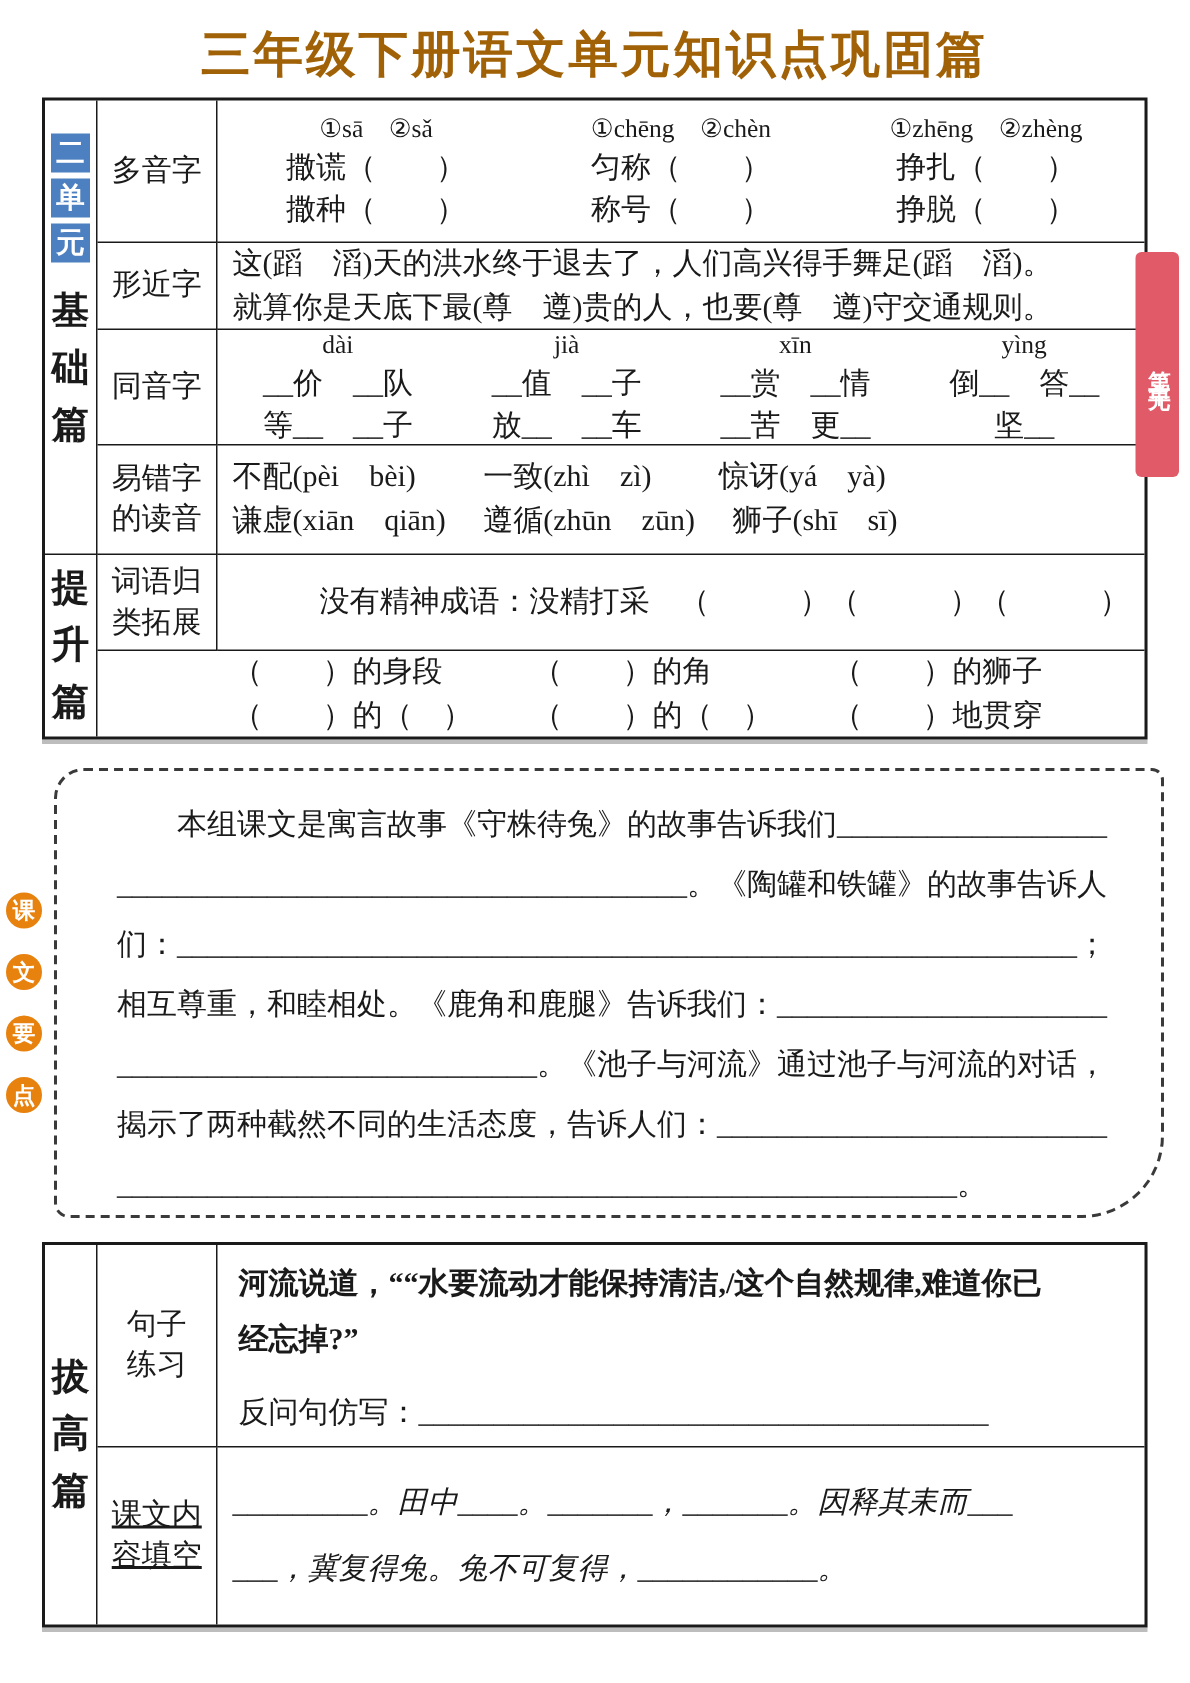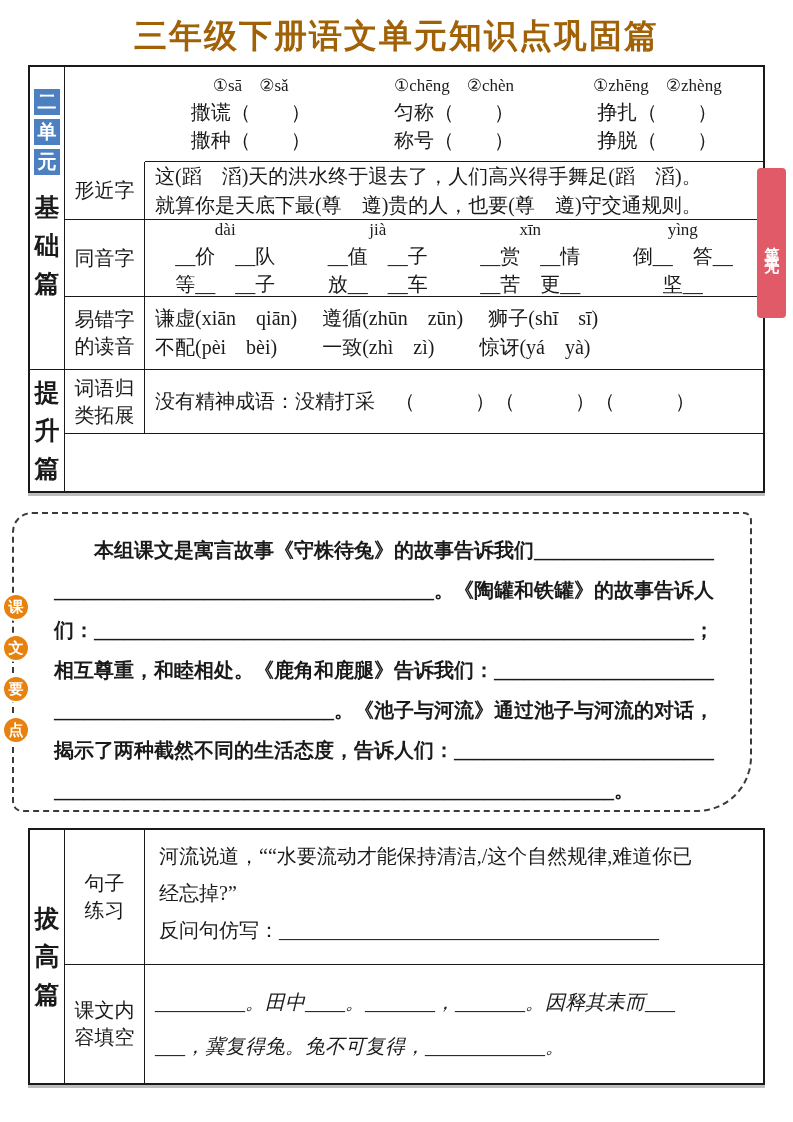--- a/index.html
+++ b/index.html
@@ -54,36 +54,36 @@
   
   .unit-tab {
     position:absolute; left:757px; top:168px; width:29px; height:150px;
     background:#e05a68; color:#fff; border-radius:4px;
     display:flex; align-items:center; justify-content:center;
     writing-mode:vertical-rl; font-size:15px; font-weight:bold; letter-spacing:4px;
     font-family:"Liberation Sans",sans-serif;
   }
   
   .essay {
-    position:absolute; left:12px; top:512px; width:740px; height:300px;
+    position:absolute; left:36px; top:512px; width:740px; height:300px;
     border:2px dashed #3a3a3a; border-radius:20px 8px 55px 10px;
-    padding:16px 26px 0 40px; font-size:20px;font-weight:bold;
+    padding:16px 26px 0 40px; font-size:20px;
   }
   .essay .eline { line-height:40px; white-space:pre-wrap; }
   .badge {
     position:absolute; left:2px; width:28px; height:28px; border-radius:50%;
     background:#e8820e; color:#fff; display:flex; align-items:center; justify-content:center;
     font-size:15px; font-weight:bold; font-family:"Liberation Sans",sans-serif;
     border:2px solid #fff;
   }
   .b0{top:593px;} .b1{top:634px;} .b2{top:675px;} .b3{top:716px;}
   
   .juzicell { padding:8px 14px; justify-content:flex-start; }
-  .juzicell .jline { line-height:37px; }
-  .juzicell .jline3 { line-height:37px; }
+  .juzicell .jline { line-height:37px;font-weight:bold; }
+  .juzicell .jline3 { margin-top:12px; line-height:37px; }
   .kewencell .kline { line-height:44px;font-style:italic; }
 </style>
 </head>
 <body>
 
 <div class="page-title">三年级下册语文单元知识点巩固篇</div>
 
 <div class="t1">
 
   <div class="cell sbcell sb-top br bb" style="grid-column:1;grid-row:1/5;">
@@ -96,20 +96,23 @@
       <div class="secchar">篇</div>
     </div>
   </div>
 
   <div class="cell sbcell sb-mid br" style="grid-column:1;grid-row:5/7;">
     <div class="secchar">提</div>
     <div class="secchar">升</div>
     <div class="secchar">篇</div>
   </div>
 
+  <div class="cell labelcell br bb" style="grid-column:2;grid-row:1;">
+    <span>多音字</span>
+  </div>
   <div class="cell contentcell groupsrow bb" style="grid-column:3;grid-row:1;">
     <div class="grp">
       <div class="pinyin pre">①sā　②sǎ</div>
       <div class="gline pre">撒谎（　　）</div>
       <div class="gline pre">撒种（　　）</div>
     </div>
     <div class="grp">
       <div class="pinyin pre">①chēng　②chèn</div>
       <div class="gline pre">匀称（　　）</div>
       <div class="gline pre">称号（　　）</div>
@@ -153,32 +156,36 @@
       <div class="gline pre">倒__　答__</div>
       <div class="gline pre">坚__</div>
     </div>
   </div>
 
   <div class="cell labelcell br bb" style="grid-column:2;grid-row:4;">
     <span>易错字</span>
     <span>的读音</span>
   </div>
   <div class="cell contentcell bb" style="grid-column:3;grid-row:4;">
+    <div class="tline pre">不配(pèi　bèi)　 　一致(zhì　zì)　 　惊讶(yá　yà)</div>
     <div class="tline pre">谦虚(xiān　qiān)　 遵循(zhūn　zūn)　 狮子(shī　sī)</div>
-    <div class="tline pre">不配(pèi　bèi)　 　一致(zhì　zì)　 　惊讶(yá　yà)</div>
   </div>
 
   <div class="cell labelcell br bb" style="grid-column:2;grid-row:5;">
     <span>词语归</span>
     <span>类拓展</span>
   </div>
-  <div class="cell contentcell bb" style="grid-column:3;grid-row:5;">
+  <div class="cell contentcell bb" style="grid-column:3;grid-row:5;text-align:right;">
     <div class="tline pre">没有精神成语：没精打采　（　　　）（　　　）（　　　）</div>
   </div>
 
+  <div class="cell contentcell" style="grid-column:3;grid-row:6;">
+    <div class="tline pre">（　　）的身段　　　（　　）的角　　　　（　　）的狮子</div>
+    <div class="tline pre">（　　）的（　）　　（　　）的（　）　　（　　）地贯穿</div>
+  </div>
 </div>
 
 <div class="unit-tab">
   <span>第二单元</span>
 </div>
 
 <div class="essay">
   <div class="eline">　　本组课文是寓言故事《守株待兔》的故事告诉我们__________________</div>
   <div class="eline">______________________________________。《陶罐和铁罐》的故事告诉人</div>
   <div class="eline">们：____________________________________________________________；</div>
@@ -203,21 +210,21 @@
   <div class="cell labelcell br bb" style="grid-column:2;grid-row:1;">
     <span>句子</span>
     <span>练习</span>
   </div>
   <div class="cell contentcell juzicell bb" style="grid-column:3;grid-row:1;">
     <div class="jline pre">河流说道，““水要流动才能保持清洁,/这个自然规律,难道你已</div>
     <div class="jline pre">经忘掉?”</div>
     <div class="jline3 pre">反问句仿写：______________________________________</div>
   </div>
 
-  <div class="cell labelcell br" style="grid-column:2;grid-row:2;">
+  <div class="cell labelcell br" style="grid-column:2;grid-row:2;text-decoration:underline;">
     <span>课文内</span>
     <span>容填空</span>
   </div>
   <div class="cell contentcell kewencell" style="grid-column:3;grid-row:2;">
     <div class="kline pre">_________。田中____。_______，_______。因释其耒而___</div>
     <div class="kline pre">___，冀复得兔。兔不可复得，____________。</div>
   </div>
 </div>
 
 </body></html>

